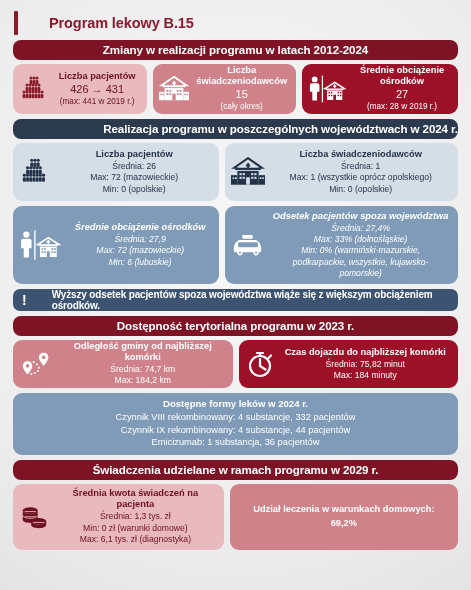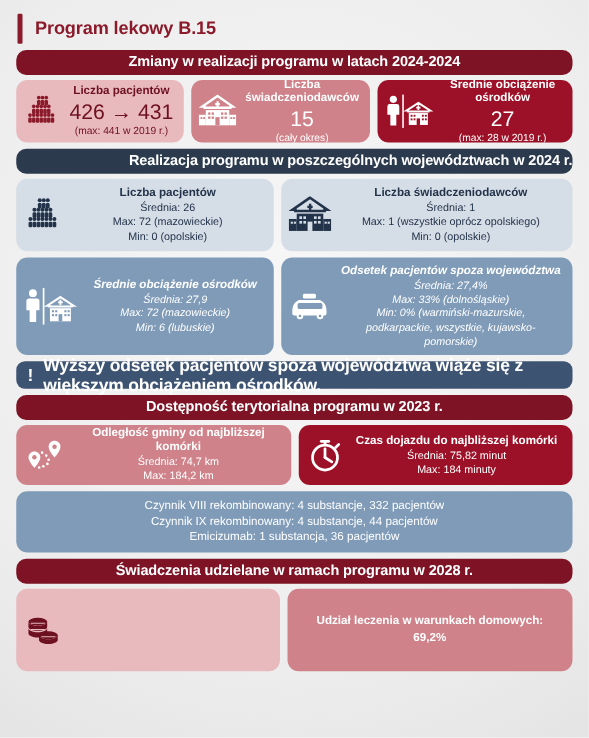--- a/index.html
+++ b/index.html
@@ -26,20 +26,21 @@
     padding: 0 10px;
   }
 
   
   .title-wrap {
     display: flex;
     align-items: center;
     height: 34px;
     padding-left: 4px;
     margin-top: 6px;
+    gap: 21px;
   }
   .title-bar {
     width: 4px;
     height: 24px;
     background: #8b1a2b;
     border-radius: 1px;
     margin-right: 10px;
   }
   .title-text {
     font-size: 14.5px;
@@ -97,21 +98,21 @@
     text-align: center;
     line-height: 1.18;
   }
   .card .hd {
     font-weight: bold;
     font-size: 9.3px;
     display: block;
     margin-bottom: 1px;
   }
   .card .big {
-    font-size: 17px;
+    font-size: 11px;
     display: block;
     line-height: 1.25;
   }
   .card .sm {
     font-size: 8.6px;
     display: block;
     line-height: 1.3;
   }
   .card .xs {
     font-size: 8.2px;
@@ -146,23 +147,24 @@
     color: #ffffff;
   }
   .note .bang {
     font-weight: bold;
     font-size: 14px;
     line-height: 1;
     margin-right: 8px;
     margin-top: -1px;
   }
   .note .ntxt {
-    font-size: 14px;
+    font-size: 10px;
     font-weight: bold;
     letter-spacing: -0.15px;
+    margin-left: 17px;
   }
 
   
   .row-terr { height: 48px; }
   .row-terr .card { flex: 1 1 50%; }
 
   
   .drugs {
     margin: 0 3px 5px 3px;
     background: #7f9bb8;
@@ -200,21 +202,21 @@
 </head>
 <body>
 
 <div class="page">
 
   <div class="title-wrap">
     <div class="title-bar"></div>
     <div class="title-text">Program lekowy B.15</div>
   </div>
 
-  <div class="band red">Zmiany w realizacji programu w latach 2024-2024</div>
+  <div class="band red">Zmiany w realizacji programu w latach 2012-2024</div>
 
   <div class="row row-trend">
 
     <div class="card c-pink-lite">
       <span class="ic">
         <svg width="30" height="30" viewBox="0 0 30 30" fill="#8b1a2b">
           <g>
             <circle cx="12" cy="4" r="1.5"></circle>
               <rect x="10.6" y="6" width="2.8" height="4.2" rx="1"></rect>
             <circle cx="15" cy="4" r="1.5"></circle>
@@ -514,44 +516,51 @@
         <span class="hd">Czas dojazdu do najbliższej komórki</span>
         <span class="sm">Średnia: 75,82 minut</span>
         <span class="sm">Max: 184 minuty</span>
       </span>
     </div>
 
   </div>
 
 
   <div class="drugs">
+    <span class="dhd">Dostępne formy leków w 2024 r.</span>
     <span class="dline">Czynnik VIII rekombinowany: 4 substancje, 332 pacjentów</span>
     <span class="dline">Czynnik IX rekombinowany: 4 substancje, 44 pacjentów</span>
     <span class="dline">Emicizumab: 1 substancja, 36 pacjentów</span>
   </div>
 
-  <div class="band red">Świadczenia udzielane w ramach programu w 2028 r.</div>
+  <div class="band red">Świadczenia udzielane w ramach programu w 2029 r.</div>
 
   <div class="row row-ben">
 
     <div class="card c-pink-lite">
       <span class="ic">
         <svg width="30" height="28" viewBox="0 0 32 28" fill="#6d1020">
           <ellipse cx="12" cy="7" rx="8" ry="3.4"></ellipse>
           <path d="M4 7 v4.5 c0 1.9 3.6 3.4 8 3.4 s8 -1.5 8 -3.4 V7 c0 1.9 -3.6 3.4 -8 3.4 S4 8.9 4 7 z"></path>
           <path d="M4 12.5 v4.5 c0 1.9 3.6 3.4 8 3.4 s8 -1.5 8 -3.4 v-4.5 c0 1.9 -3.6 3.4 -8 3.4 s-8 -1.5 -8 -3.4 z"></path>
           <ellipse cx="21" cy="18.5" rx="8" ry="3.4"></ellipse>
           <path d="M13 18.5 v4 c0 1.9 3.6 3.4 8 3.4 s8 -1.5 8 -3.4 v-4 c0 1.9 -3.6 3.4 -8 3.4 s-8 -1.5 -8 -3.4 z"></path>
           <g stroke="#e8b9bd" stroke-width="0.9">
             <path d="M6 8.2 h12"></path>
               <path d="M6 13.7 h12"></path>
             <path d="M15 19.8 h12"></path>
           </g>
         </svg>
       </span>
+      <span class="txt">
+        <span class="hd">Średnia kwota świadczeń na pacjenta</span>
+        <span class="sm">Średnia: 1,3 tys. zł</span>
+        <span class="sm">Min: 0 zł (warunki domowe)</span>
+        <span class="sm">Max: 6,1 tys. zł (diagnostyka)</span>
+      </span>
     </div>
 
     <div class="card c-pink-mid">
       <span class="txt">
         <span>Udział  leczenia w warunkach domowych:</span><br>
         <span>69,2%</span>
       </span>
     </div>
 
   </div>

